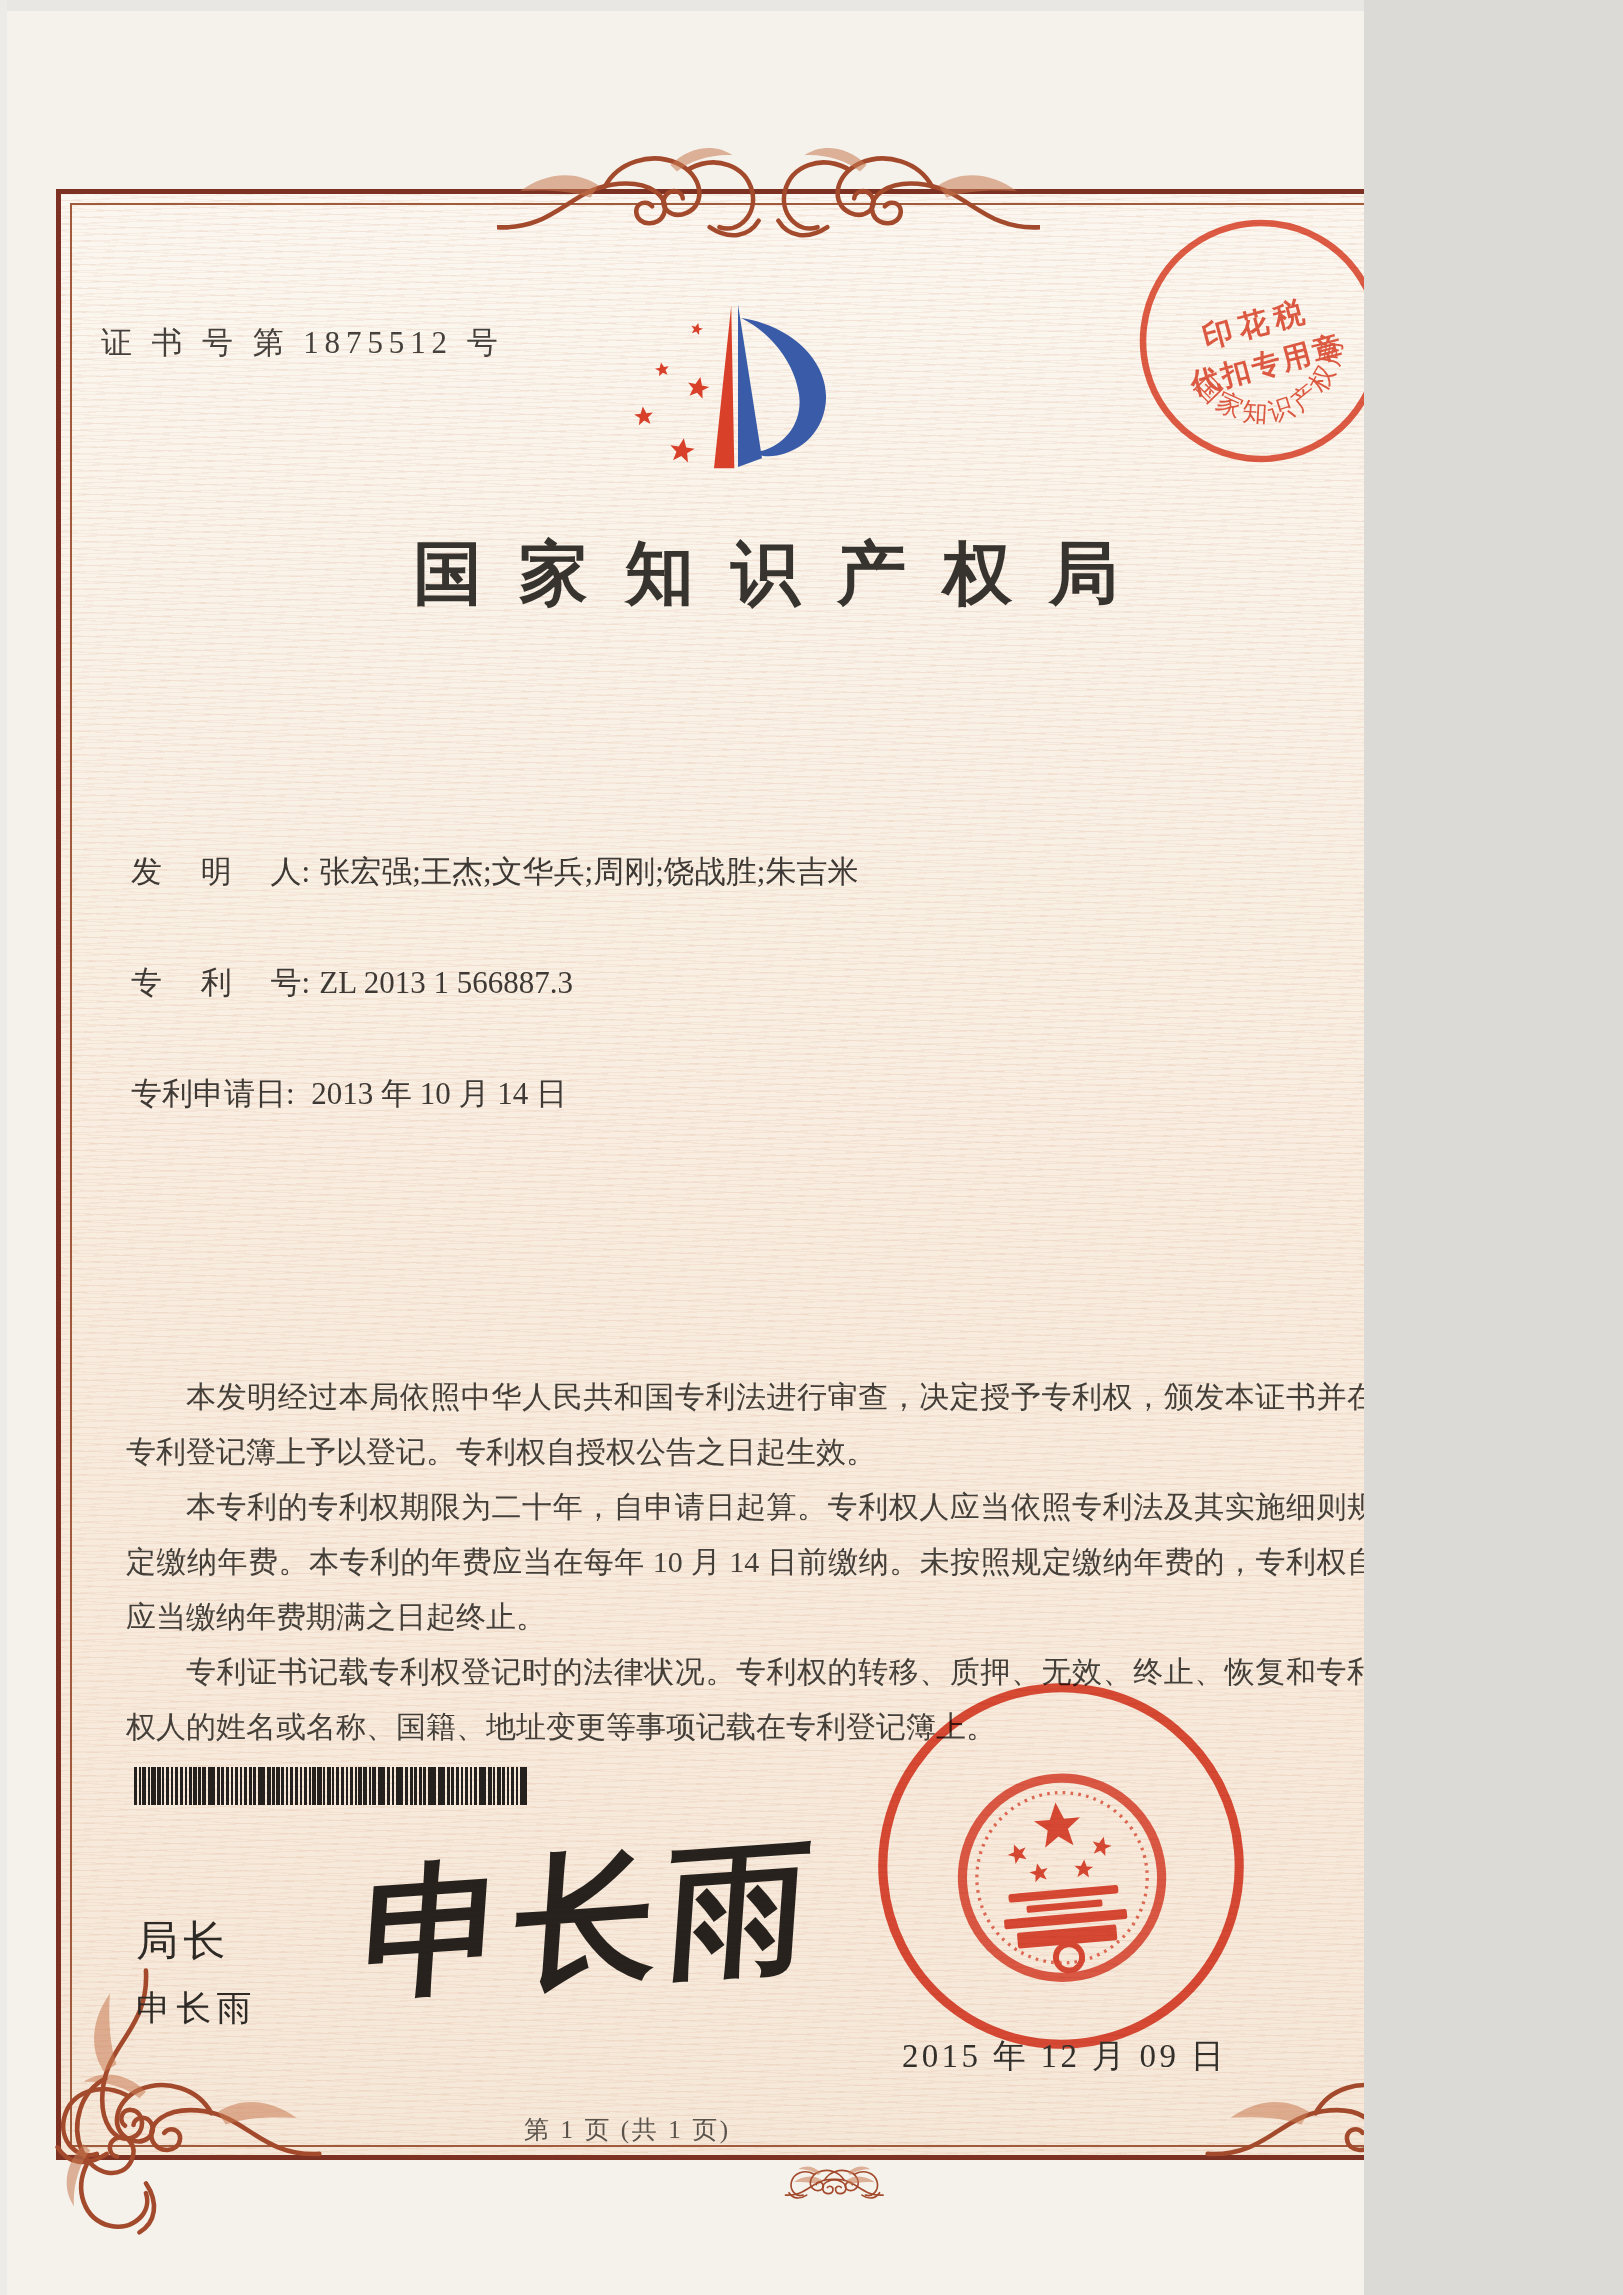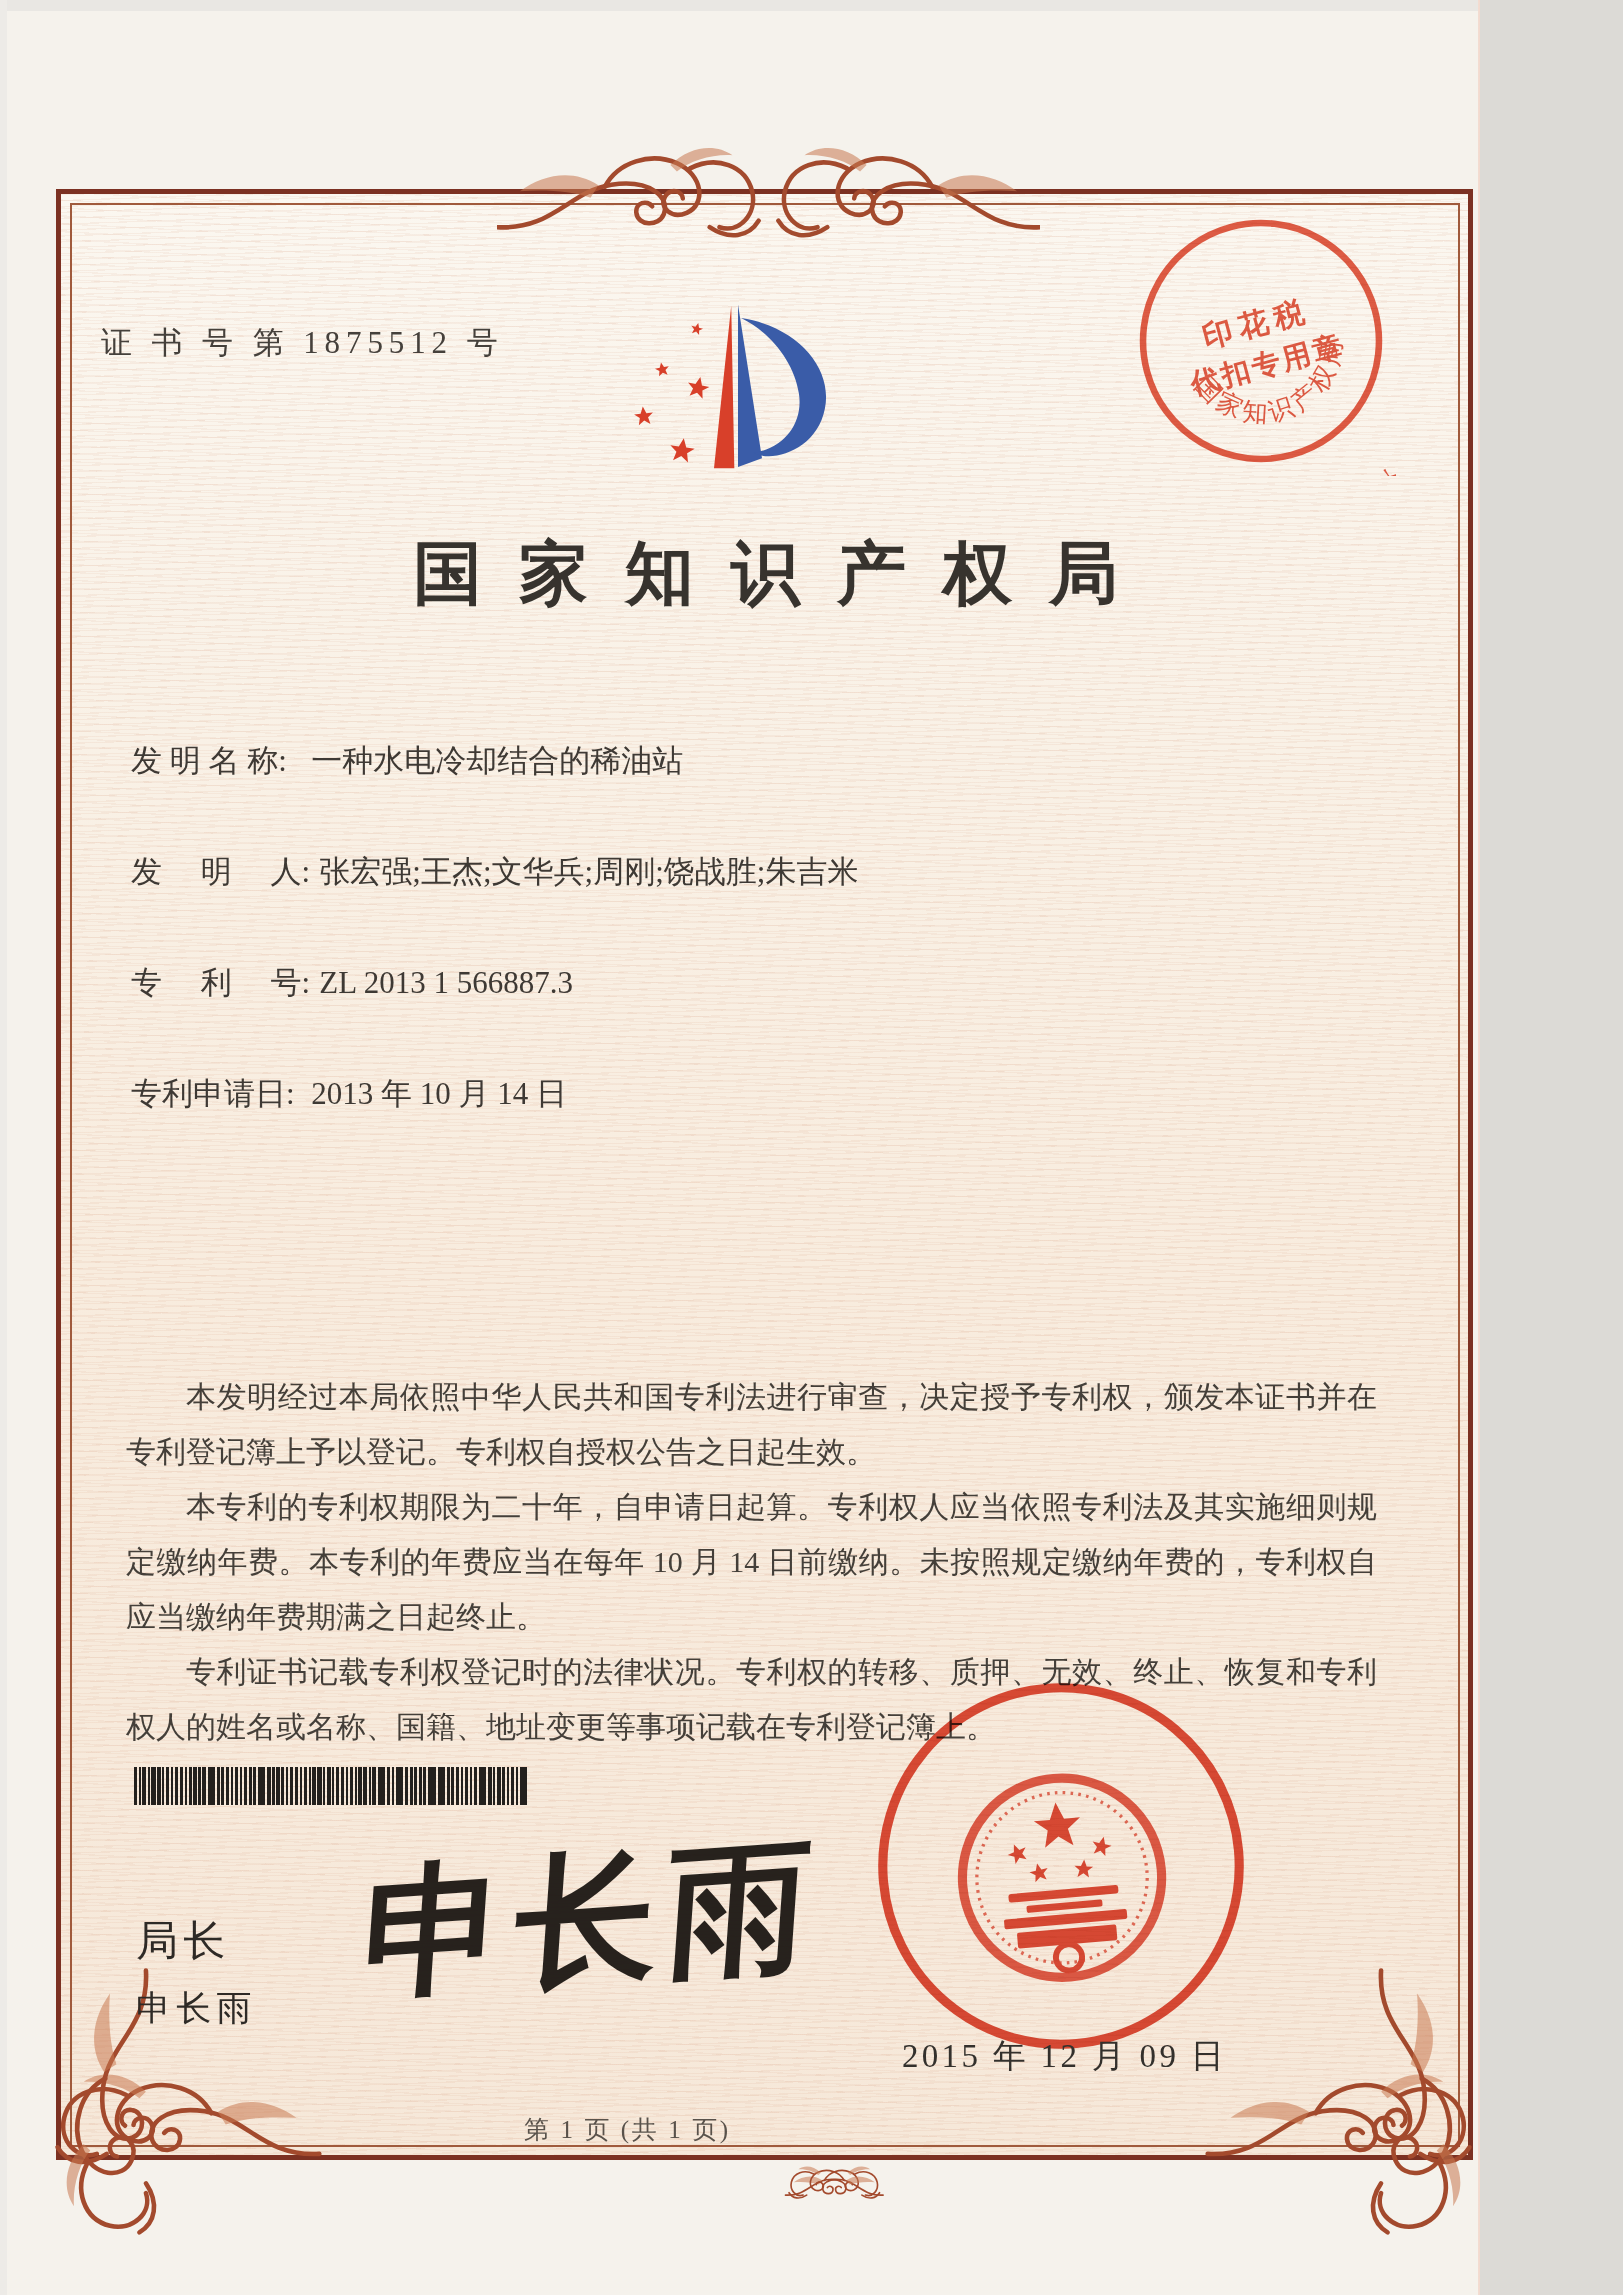--- a/index.html
+++ b/index.html
@@ -1,17 +1,17 @@
 <!DOCTYPE html>
 <html style="font-size:10.5px"><head>
 <meta charset="utf-8">
 <style>
   html,body{margin:0;padding:0;background:#dcdad6;}
   #page{
-    position:relative;width:1480px;height:2295px;overflow:hidden;
+    position:relative;width:1364px;height:2295px;overflow:hidden;
     background:#f5f2ec;
     font-family:"Liberation Serif","DejaVu Serif",serif;
     color:#3a352f;
   }
   .abs{position:absolute;}
   
   #top-edge{left:0;top:0;width:1624px;height:10.5px;background:#e9e7e3;}
   #left-edge{left:0;top:0;width:6.5px;height:2295px;background:#edebe7;}
   #spine{
     left:1478px;top:0;width:146px;height:2295px;
@@ -166,23 +166,20 @@
       <text font-size="39" letter-spacing="6" fill="#df5038">
         <textPath href="#taxBot" startOffset="40">国家知识产权局</textPath>
       </text>
       <text x="0" y="-12" text-anchor="middle" font-size="46" font-weight="bold" letter-spacing="10">印花税</text>
       <text x="0" y="52" text-anchor="middle" font-size="44" font-weight="bold" letter-spacing="4">代扣专用章</text>
     </g>
   </svg>
 
   <div class="abs" id="doc-title">国家知识产权局</div>
 
-  <div class="abs field" style="top:740px">
-    <span class="lab">发 明 名 称:</span><span class="val">一种水电冷却结合的稀油站</span>
-  </div>
   <div class="abs field" style="top:851px">
     <span class="lab">发　 明　 人:</span><span class="val">张宏强;王杰;文华兵;周刚;饶战胜;朱吉米</span>
   </div>
   <div class="abs field" style="top:962px">
     <span class="lab">专　 利　 号:</span><span class="val">ZL 2013 1 566887.3</span>
   </div>
   <div class="abs field" style="top:1073px">
     <span class="lab">专利申请日:</span><span class="val">2013 年 10 月 14 日</span>
   </div>
 

